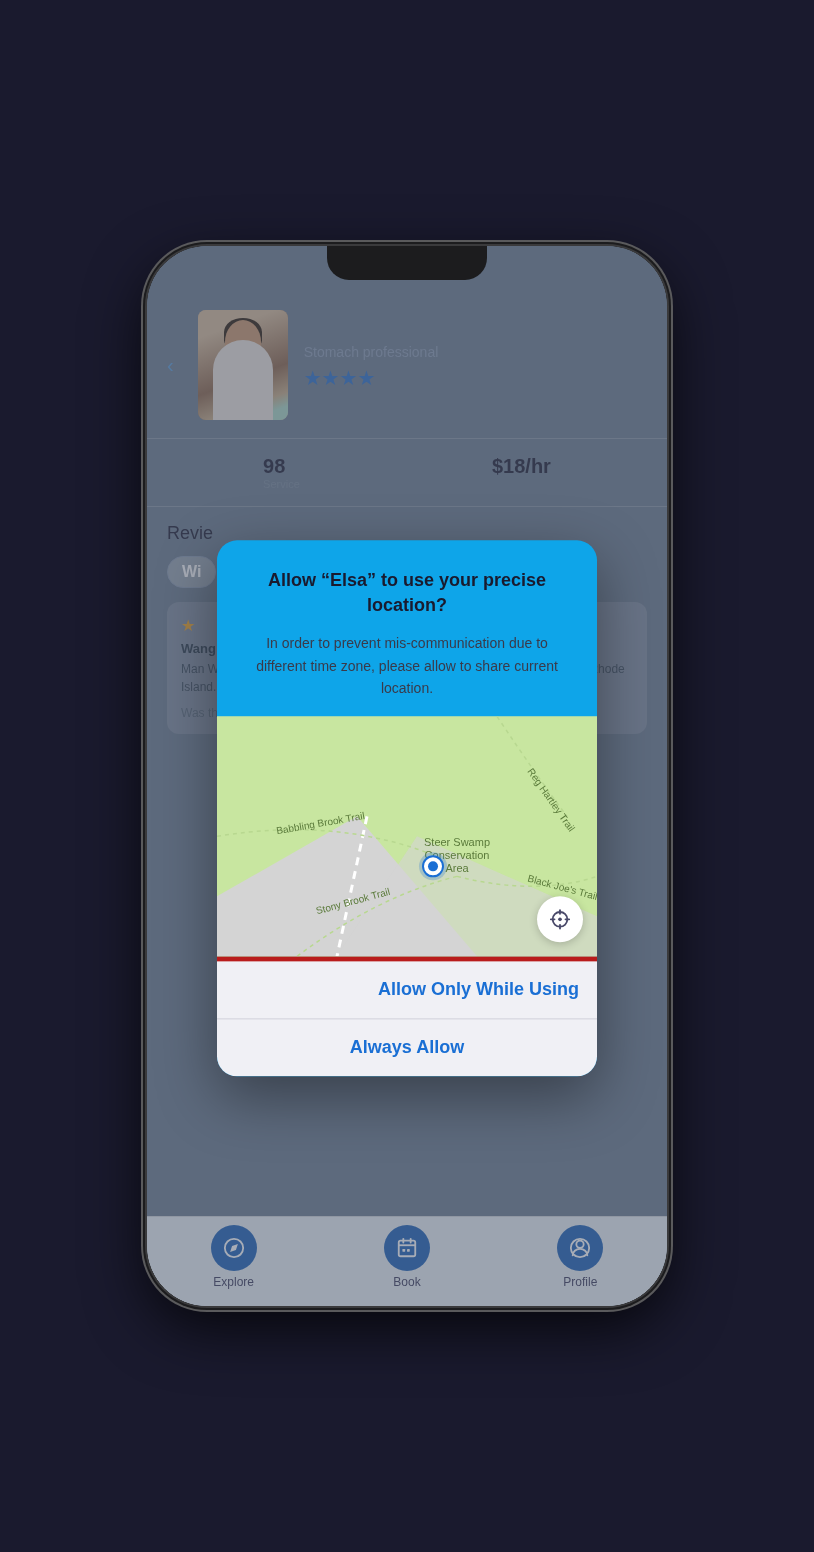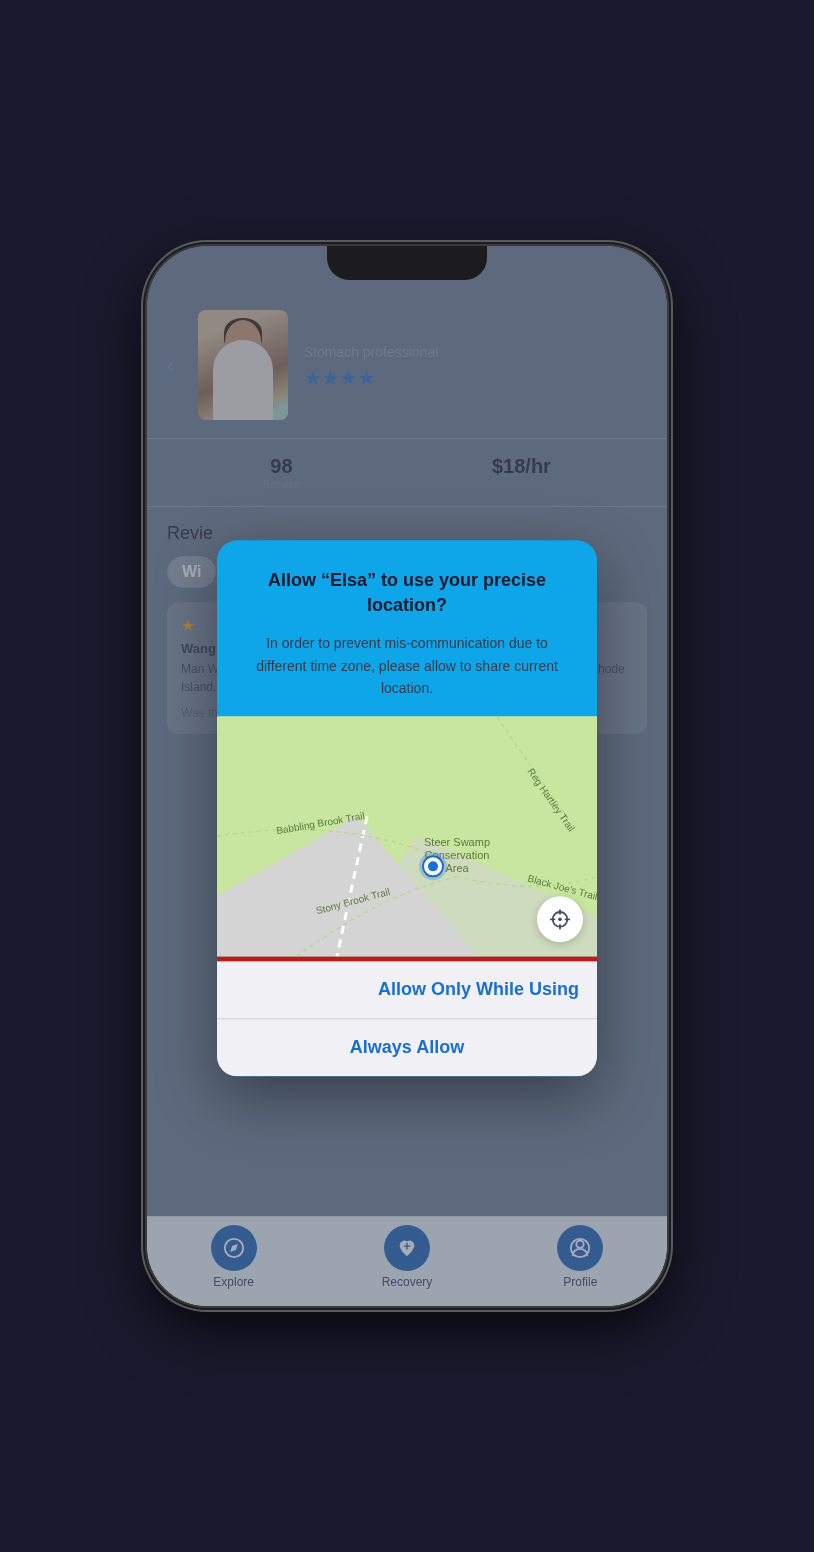--- a/index.html
+++ b/index.html
@@ -193,21 +193,21 @@
     .bg-stats {
       display: flex;
       justify-content: space-around;
       padding: 16px 20px;
       border-top: 1px solid rgba(255,255,255,0.2);
       border-bottom: 1px solid rgba(255,255,255,0.2);
       margin-top: 8px;
     }
 
     .bg-stat {
-      text-align: center;
+      text-align: left;
     }
 
     .bg-stat-value {
       font-size: 20px;
       font-weight: 700;
       color: #1a1a2e;
     }
 
     .bg-stat-label {
       font-size: 11px;
@@ -483,26 +483,29 @@
               <svg width="22" height="22" viewBox="0 0 24 24" fill="none">
                 <circle cx="12" cy="12" r="10" stroke="white" stroke-width="2"></circle>
                 <path d="M16.24 7.76l-2.12 6.36-6.36 2.12 2.12-6.36 6.36-2.12z" fill="white"></path>
               </svg>
             </div>
             <span class="nav-label">Explore</span>
           </div>
           <div class="nav-item">
             <div class="nav-icon-circle">
               <svg width="22" height="22" viewBox="0 0 24 24" fill="none">
-                <path d="M12 21C12 21 4 14.5 4 9a5 5 0 0 1 8-4 5 5 0 0 1 8 4c0 5.5-8 12-8 12z" fill="white"></path>
-                <line x1="12" y1="7" x2="12" y2="13" stroke="#1a5fb4" stroke-width="1.5" stroke-linecap="round"></line>
-                <line x1="9" y1="10" x2="15" y2="10" stroke="#1a5fb4" stroke-width="1.5" stroke-linecap="round"></line>
+                <rect x="3" y="4" width="18" height="17" rx="2" stroke="white" stroke-width="2"></rect>
+                <line x1="3" y1="9" x2="21" y2="9" stroke="white" stroke-width="2"></line>
+                <line x1="8" y1="2" x2="8" y2="6" stroke="white" stroke-width="2" stroke-linecap="round"></line>
+                <line x1="16" y1="2" x2="16" y2="6" stroke="white" stroke-width="2" stroke-linecap="round"></line>
+                <rect x="7" y="13" width="3" height="3" rx="0.5" fill="white"></rect>
+                <rect x="12" y="13" width="3" height="3" rx="0.5" fill="white"></rect>
               </svg>
             </div>
-            <span class="nav-label">Recovery</span>
+            <span class="nav-label">Book</span>
           </div>
           <div class="nav-item">
             <div class="nav-icon-circle">
               <svg width="22" height="22" viewBox="0 0 24 24" fill="none">
                 <circle cx="12" cy="8" r="4" stroke="white" stroke-width="2"></circle>
                 <path d="M4 20c0-4 3.6-7 8-7s8 3 8 7" stroke="white" stroke-width="2" stroke-linecap="round"></path>
                 <circle cx="12" cy="12" r="10" stroke="white" stroke-width="2"></circle>
               </svg>
             </div>
             <span class="nav-label">Profile</span>

